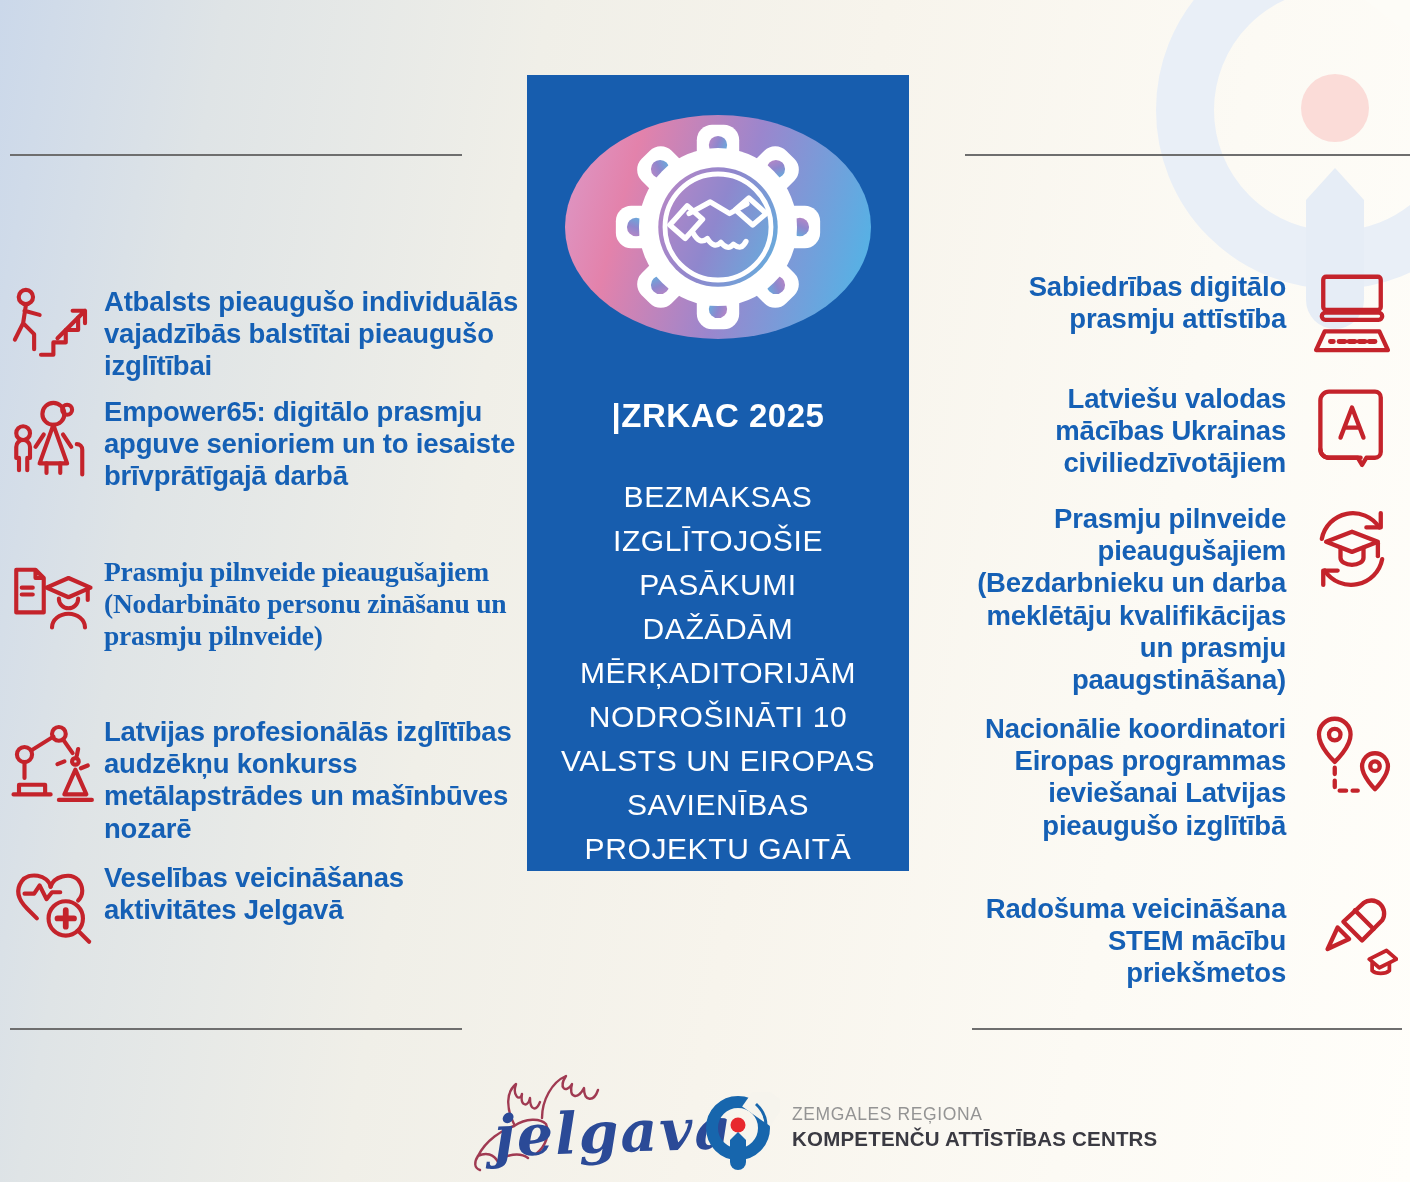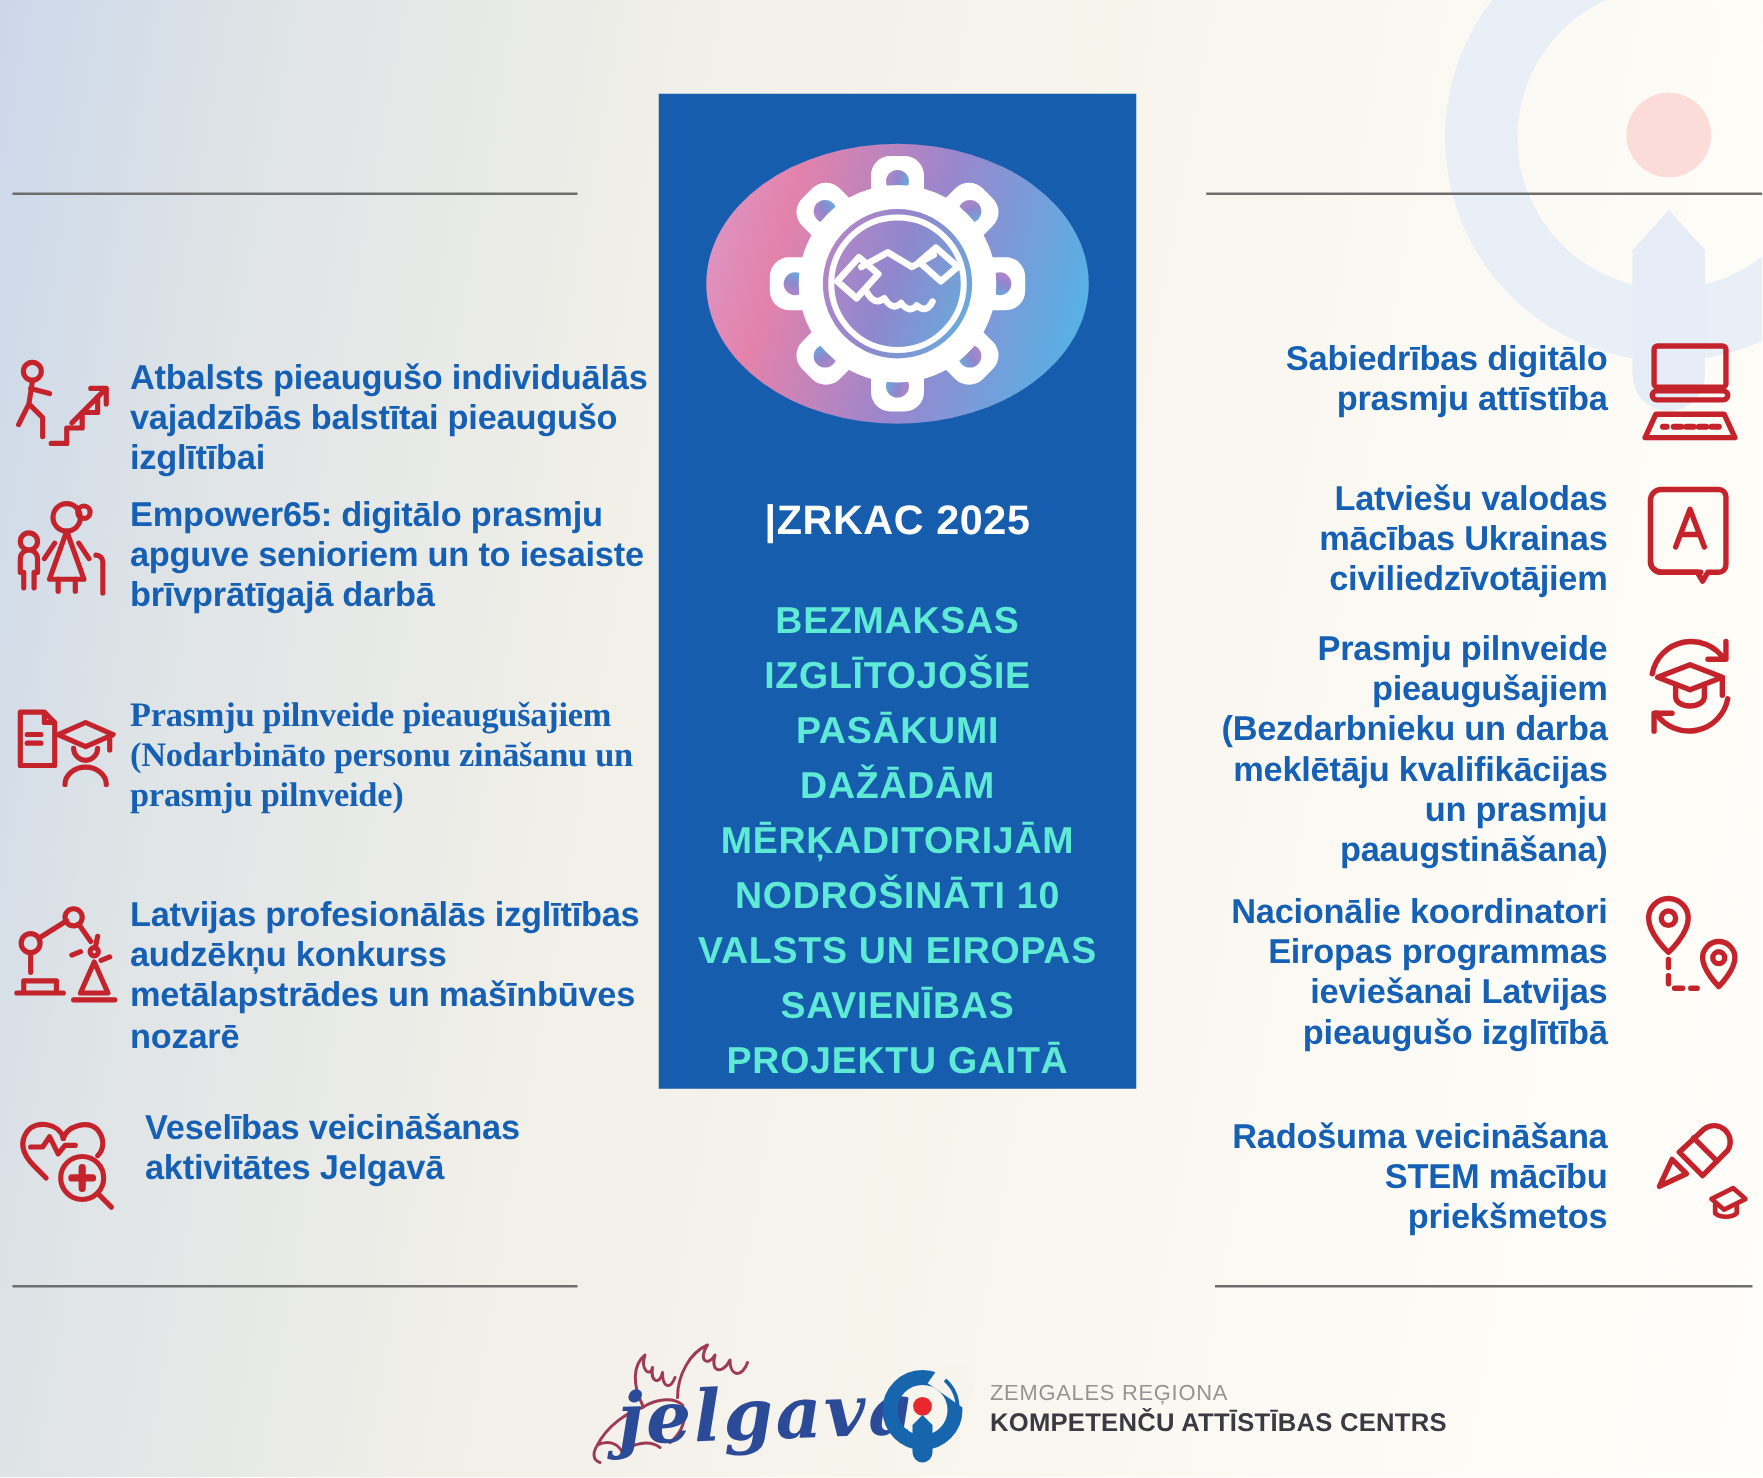--- a/index.html
+++ b/index.html
@@ -21,39 +21,39 @@
   .row .txt{
     font-weight:700;color:#1560b5;font-size:27.5px;line-height:1.17;
     letter-spacing:-0.2px;
   }
   .left-row{left:6px;width:516px;}
   .left-row .ic{flex:0 0 92px;display:flex;justify-content:center;}
   .left-row .txt{flex:1;padding-left:6px;}
   .right-row{left:952px;width:452px;}
   .right-row .txt{flex:1;text-align:right;padding-right:14px;}
   .right-row .ic{flex:0 0 104px;display:flex;justify-content:center;}
-  .l1{top:238px;margin-top:48px;} .l2{top:396px;} .l3{top:556px;font-family:Liberation Serif, serif;} .l4{top:716px;} .l5{top:886px;gap:12px;}
+  .l1{top:238px;margin-top:48px;} .l2{top:396px;} .l3{top:556px;font-family:Liberation Serif, serif;} .l4{top:716px;} .l5{top:862px;}
   .r1{top:243px;margin-top:28px;} .r2{top:383px;} .r3{top:503px;} .r4{top:713px;} .r5{top:893px;}
   .icon-svg{stroke:#c4232b;fill:none;stroke-width:3;stroke-linecap:round;stroke-linejoin:round;}
   
   .panel{
     position:absolute;left:527px;top:75px;width:382px;height:796px;
     background:#175dae;display:flex;flex-direction:column;align-items:center;
   }
   .grad-circle{
     margin-top:40px;width:306px;height:306px;border-radius:50%;
     background:linear-gradient(105deg,#dc9ac9 0%,#e382ab 22%,#9b86cd 55%,#58b0e4 92%);
     display:flex;align-items:center;justify-content:center;
   }
   .badge{
     margin-top:58px;color:#ffffff;font-size:33px;font-weight:700;letter-spacing:0.5px;
   }
   .center-lines{margin-top:40px;text-align:center;}
   .center-lines div{
-    color:#5eead4;font-size:30px;line-height:44px;font-weight:700;letter-spacing:0.6px;
+    color:#ffffff;font-size:30px;line-height:44px;font-weight:400;letter-spacing:0.6px;
   }
   
   .moose{position:absolute;left:462px;top:1066px;}
   .jelgava-script{
     position:absolute;left:494px;top:1098px;
     font-family:"DejaVu Serif",serif;font-style:italic;font-weight:700;
     font-size:57px;color:#2b4a97;transform:rotate(-2deg);letter-spacing:2px;
   }
   .zrkac-mark{position:absolute;left:700px;top:1092px;}
   .zrkac-text{position:absolute;left:792px;top:1104px;line-height:1.25;}

